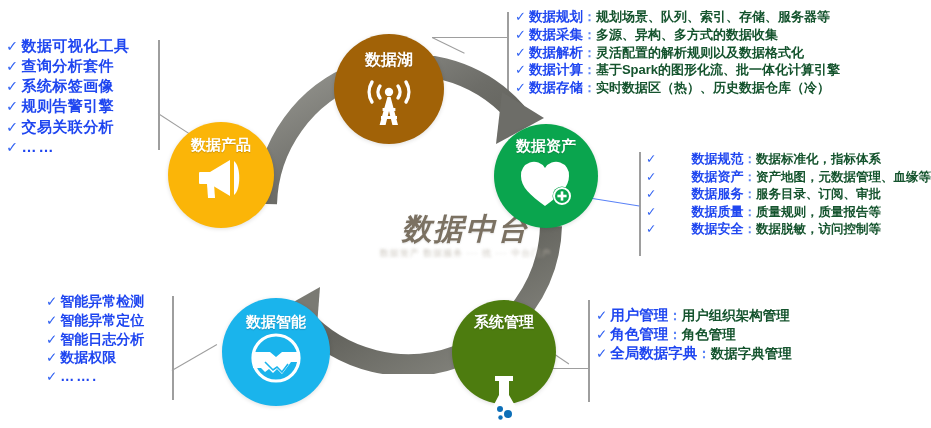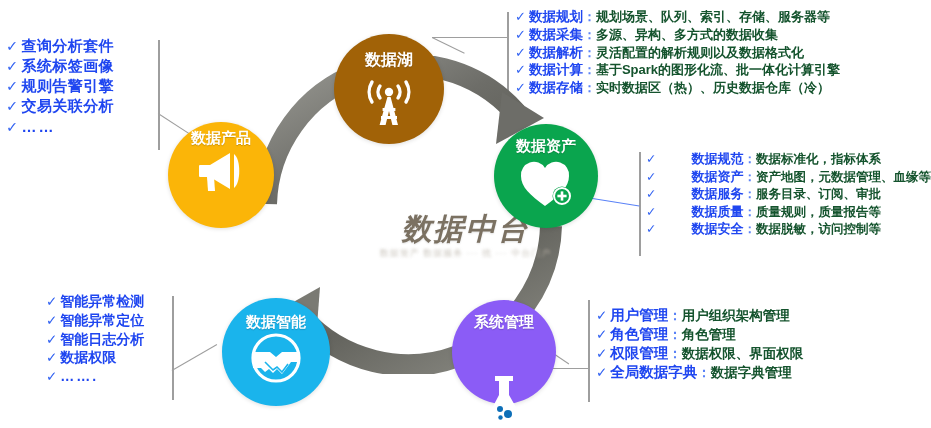--- a/index.html
+++ b/index.html
@@ -57,26 +57,26 @@
   .node .nlabel{
     color:#fff;font-weight:700;white-space:nowrap;
     text-shadow:0 1px 1px rgba(0,0,0,.18);
   }
   .node .nicon{display:block;}
 
   #node-lake{left:334px;top:34px;width:110px;height:110px;background:#a16207;}
   #node-lake .nlabel{font-size:16px;margin-top:16px;}
   #node-asset{left:494px;top:124px;width:104px;height:104px;background:#0aa54e;}
   #node-asset .nlabel{font-size:15px;margin-top:13px;}
-  #node-system{left:452px;top:300px;width:104px;height:104px;background:#8b5cf6;gap:41px;}
+  #node-system{left:452px;top:300px;width:104px;height:104px;background:#4d7c0f;gap:41px;}
   #node-system .nlabel{font-size:15px;margin-top:13px;}
   #node-intel{left:222px;top:298px;width:108px;height:108px;background:#1ab4ec;}
   #node-intel .nlabel{font-size:15px;margin-top:15px;}
   #node-product{left:168px;top:122px;width:106px;height:106px;background:#fbb508;}
-  #node-product .nlabel{font-size:15px;margin-top:7px;}
+  #node-product .nlabel{font-size:15px;margin-top:14px;}
 
   
   #center-title{
     position:absolute;left:0;top:209px;width:931px;text-align:center;
     font-size:30px;font-weight:700;color:#7b7162;letter-spacing:2px;
     text-shadow:0 1px 2px rgba(0,0,0,.12);
     font-style:italic;
   }
   #center-sub{
     position:absolute;left:0;top:247px;width:931px;text-align:center;
@@ -197,20 +197,21 @@
     <span class="nicon">
       <svg width="58" height="52" viewBox="0 0 58 52">
         <circle cx="29" cy="26" r="23" fill="none" stroke="#fff" stroke-width="3.2"></circle>
         <path d="M6 20h17l6 5 6-5h17v10h-8l-9 12-5-5-4 4-4-4-4 3-4-4H6z" fill="#fff"></path>
         <path d="M18 30l8 8 4-3 5 5 6-8" fill="none" stroke="#1ab4ec" stroke-width="1.6"></path>
       </svg>
     </span>
   </div>
 
   <div class="txtblock" id="blk-products">
+      <div class="line"><span class="tick">✓</span><span class="hd">数据可视化工具</span></div>
       <div class="line"><span class="tick">✓</span><span class="hd">查询分析套件</span></div>
       <div class="line"><span class="tick">✓</span><span class="hd">系统标签画像</span></div>
       <div class="line"><span class="tick">✓</span><span class="hd">规则告警引擎</span></div>
       <div class="line"><span class="tick">✓</span><span class="hd">交易关联分析</span></div>
       <div class="line"><span class="tick">✓</span><span class="hd ell">……</span></div>
     </div>
   <div class="txtblock" id="blk-intelligence">
       <div class="line"><span class="tick">✓</span><span class="hd">智能异常检测</span></div>
       <div class="line"><span class="tick">✓</span><span class="hd">智能异常定位</span></div>
       <div class="line"><span class="tick">✓</span><span class="hd">智能日志分析</span></div>
@@ -227,17 +228,16 @@
   <div class="txtblock" id="blk-asset">
       <div class="line"><span class="tick">✓</span><span class="hd">数据规范</span><span class="sep">：</span><span class="bd">数据标准化，指标体系</span></div>
       <div class="line"><span class="tick">✓</span><span class="hd">数据资产</span><span class="sep">：</span><span class="bd">资产地图，元数据管理、血缘等</span></div>
       <div class="line"><span class="tick">✓</span><span class="hd">数据服务</span><span class="sep">：</span><span class="bd">服务目录、订阅、审批</span></div>
       <div class="line"><span class="tick">✓</span><span class="hd">数据质量</span><span class="sep">：</span><span class="bd">质量规则，质量报告等</span></div>
       <div class="line"><span class="tick">✓</span><span class="hd">数据安全</span><span class="sep">：</span><span class="bd">数据脱敏，访问控制等</span></div>
     </div>
   <div class="txtblock" id="blk-system">
       <div class="line"><span class="tick">✓</span><span class="hd">用户管理</span><span class="sep">：</span><span class="bd">用户组织架构管理</span></div>
       <div class="line"><span class="tick">✓</span><span class="hd">角色管理</span><span class="sep">：</span><span class="bd">角色管理</span></div>
-      <div class="line"><span class="tick">✓</span><span class="hd">权限管理</span><span class="sep">：</span><span class="bd">数据权限、界面权限</span></div>
       <div class="line"><span class="tick">✓</span><span class="hd">全局数据字典</span><span class="sep">：</span><span class="bd">数据字典管理</span></div>
     </div>
 
 </div>
 
 </body></html>

